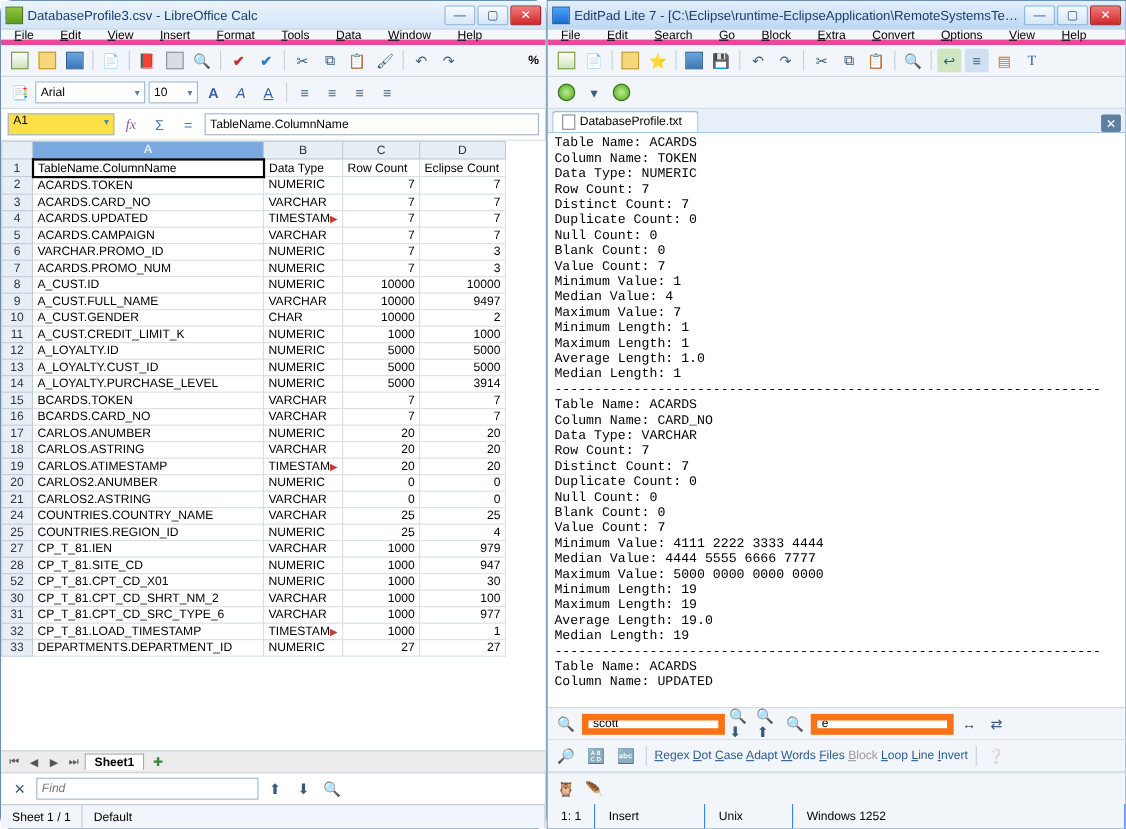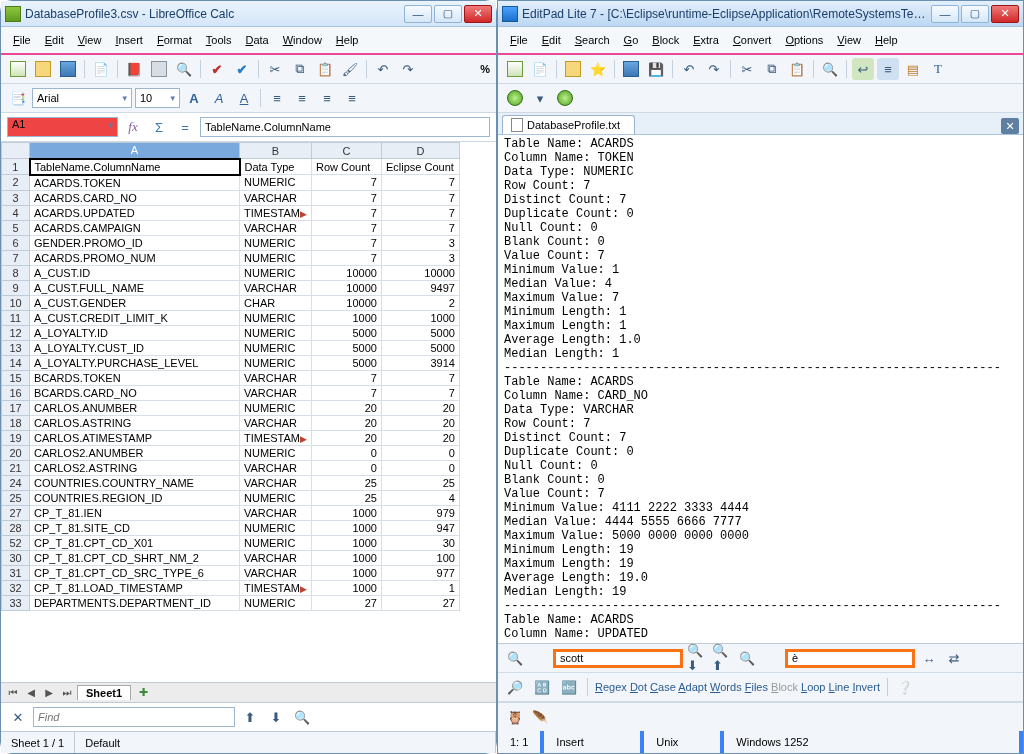--- a/index.html
+++ b/index.html
@@ -12,36 +12,36 @@
 .titlebar { height: 26px; display: flex; align-items: center; padding: 0 4px; background: linear-gradient(#eaf3fc, #d5e6f9); border-bottom: 1px solid #a8c4df; }
 .pane-right .titlebar { background: linear-gradient(#e3effc, #bcd7f3); }
 .titlebar .tb-icon { width: 16px; height: 16px; margin-right: 4px; display: inline-block; background: linear-gradient(#8ec63f,#5f9c1f); border: 1px solid #4b7a17; }
 .pane-right .tb-icon { background: linear-gradient(#4aa3ff,#1b6fcc); border-color:#155a99; }
 .titlebar .tb-title { flex: 1; color: #1b3e6a; font-size: 12px; white-space: nowrap; overflow: hidden; text-overflow: ellipsis; }
 .wbtns { display: flex; gap: 2px; }
 .wbtn { width: 28px; height: 18px; background: linear-gradient(#f6fbff,#d6e7f7); border: 1px solid #8fb4d6; border-radius: 2px; display: flex; align-items: center; justify-content: center; font-size: 11px; color: #2a4f78; cursor: pointer; }
 .wbtn.close { background: linear-gradient(#f07b7b,#d02828); border-color:#9e1414; color:#fff; }
 
 
-.menubar { display: flex; align-items: center; gap: 2px; padding: 2px 6px; background: #f5f8fb; height: 28px; border-bottom: 2px solid #ec4899; }
+.menubar { display: flex; align-items: center; gap: 12px; padding: 2px 6px; background: #f5f8fb; height: 14px; border-bottom: 5px solid #ec4899; }
 .menuitem { padding: 2px 6px; border-radius: 3px; cursor: pointer; }
 .menuitem span.u { text-decoration: underline; }
 
 
 .toolbar { display: flex; align-items: center; gap: 3px; padding: 3px 6px; background: #f2f5f9; border-bottom: 1px solid #cfd9e4; flex-wrap: nowrap; }
 .tbtn { width: 22px; height: 22px; border: 1px solid transparent; display: flex; align-items: center; justify-content: center; border-radius: 3px; cursor: pointer; font-size: 13px; color: #3a5a7e; }
 .tsep { width: 1px; height: 18px; background: #c4d0de; margin: 0 2px; }
 .dropdown { height: 20px; border: 1px solid #9db6cf; background: #fff; padding: 0 18px 0 4px; display: flex; align-items: center; position: relative; cursor: pointer; }
 .dropdown::after { content: "▾"; position: absolute; right: 4px; font-size: 9px; color: #5a7ea3; }
 .font-name { width: 100px; }
 .font-size { width: 45px; }
 
 
 .refrow { display: flex; align-items: center; padding: 3px 6px; gap: 4px; border-bottom: 1px solid #cfd9e4; }
-.cellref { width: 111px; height: 20px; border: 1px solid #9db6cf; background: #ef4444; padding: 0 22px 0 4px; position: relative; }
+.cellref { width: 97px; height: 20px; border: 1px solid #9db6cf; background: #fde047; padding: 0 22px 0 4px; position: relative; }
 .cellref::after { content: "▾"; position: absolute; right: 4px; top: 2px; font-size: 9px; color: #5a7ea3; }
 .formula-input { flex: 1; height: 20px; border: 1px solid #9db6cf; padding: 0 4px; font: inherit; }
 
 
 .grid-wrap { flex: 1; overflow: auto; position: relative; background:#fff; }
 table.grid { border-collapse: collapse; font-size: 11px; }
 .grid th { background: #e8eef6; border: 1px solid #c0cbd8; font-weight: normal; color: #333; }
 .grid td { border: 1px solid #d8dee6; padding: 1px 4px; height: 14px; white-space: nowrap; }
 .grid th.colh { height: 16px; }
 .grid th.rowh { width: 28px; text-align: center; }
@@ -71,29 +71,29 @@
 
 .ep-tabs { display:flex; align-items:flex-end; height:22px; background:#e7eff8; padding:0 4px; border-bottom:1px solid #a8c4df; }
 .ep-tab { background:#fff; border:1px solid #9ab4cf; border-bottom:none; padding:2px 14px 2px 8px; display:flex; align-items:center; gap:4px; border-radius:3px 3px 0 0; cursor:pointer; }
 .ep-tab .doc-ico { width:12px;height:14px;background:#fff;border:1px solid #888;display:inline-block; }
 .ep-close { margin-left:auto; width:18px; height:16px; background:#5e7fa2; color:#fff; display:flex;align-items:center;justify-content:center;border-radius:2px;cursor:pointer; }
 
 .ep-text { flex:1; overflow:auto; padding:2px 6px; background:#fff; font-family:"Courier New",monospace; font-size:12px; line-height:14px; white-space:pre; color:#000; border-bottom:1px solid #c0cbd8; }
 
 
 .searchrow { display:flex; align-items:center; gap:3px; padding:3px 6px; border-bottom:1px solid #d1dbe6; background:#f2f5f9; }
-.search-input { height:19px; border:3px solid #f97316; padding:0 18px 0 4px; position:relative; font:inherit;margin-left:24px; }
+.search-input { height:19px; border:6px solid #f97316; padding:0 18px 0 4px; position:relative; font:inherit; }
 .search-input.s1 { width:130px; }
 .search-input.s2 { width:130px; }
 .optsrow { display:flex; align-items:center; gap:5px; padding:3px 6px; background:#f2f5f9; border-bottom:1px solid #d1dbe6; font-size:11px; }
 .optlink { color:#2a5c92; cursor:pointer; }
 .optlink.dis { color:#999; }
 
 .ep-status { height:22px; display:flex; align-items:center; background:#f2f5f9; }
-.ep-status .cell { padding:0 12px; border-right:4px solid #3b82f6; height:100%; display:flex; align-items:center; }
+.ep-status .cell { padding:0 12px; border-right:1px solid #3b82f6; height:100%; display:flex; align-items:center; }
 
 
 .ico { width:16px;height:16px;display:inline-block; }
 .i-new { background:linear-gradient(#fff,#cfe3b8); border:1px solid #6a9c38; }
 .i-open { background:#f6d77a; border:1px solid #c09b2a; }
 .i-save { background:linear-gradient(#6aa7e0,#3b78b5); border:1px solid #2a5d8f; }
 .i-print { background:#d8dde4; border:1px solid #8893a0; }
 .i-green { background:radial-gradient(#baf08a,#4fa021); border-radius:50%; border:1px solid #2f7010; }
 </style>
 </head>
@@ -221,21 +221,21 @@
           </tr>
           <tr>
             <th class="rowh">5</th>
             <td class="colA">ACARDS.CAMPAIGN</td>
             <td class="colB">VARCHAR</td>
             <td class="num colC">7</td>
             <td class="num colD">7</td>
           </tr>
           <tr>
             <th class="rowh">6</th>
-            <td class="colA">GENDER.PROMO_ID</td>
+            <td class="colA">VARCHAR.PROMO_ID</td>
             <td class="colB">NUMERIC</td>
             <td class="num colC">7</td>
             <td class="num colD">3</td>
           </tr>
           <tr>
             <th class="rowh">7</th>
             <td class="colA">ACARDS.PROMO_NUM</td>
             <td class="colB">NUMERIC</td>
             <td class="num colC">7</td>
             <td class="num colD">3</td>

